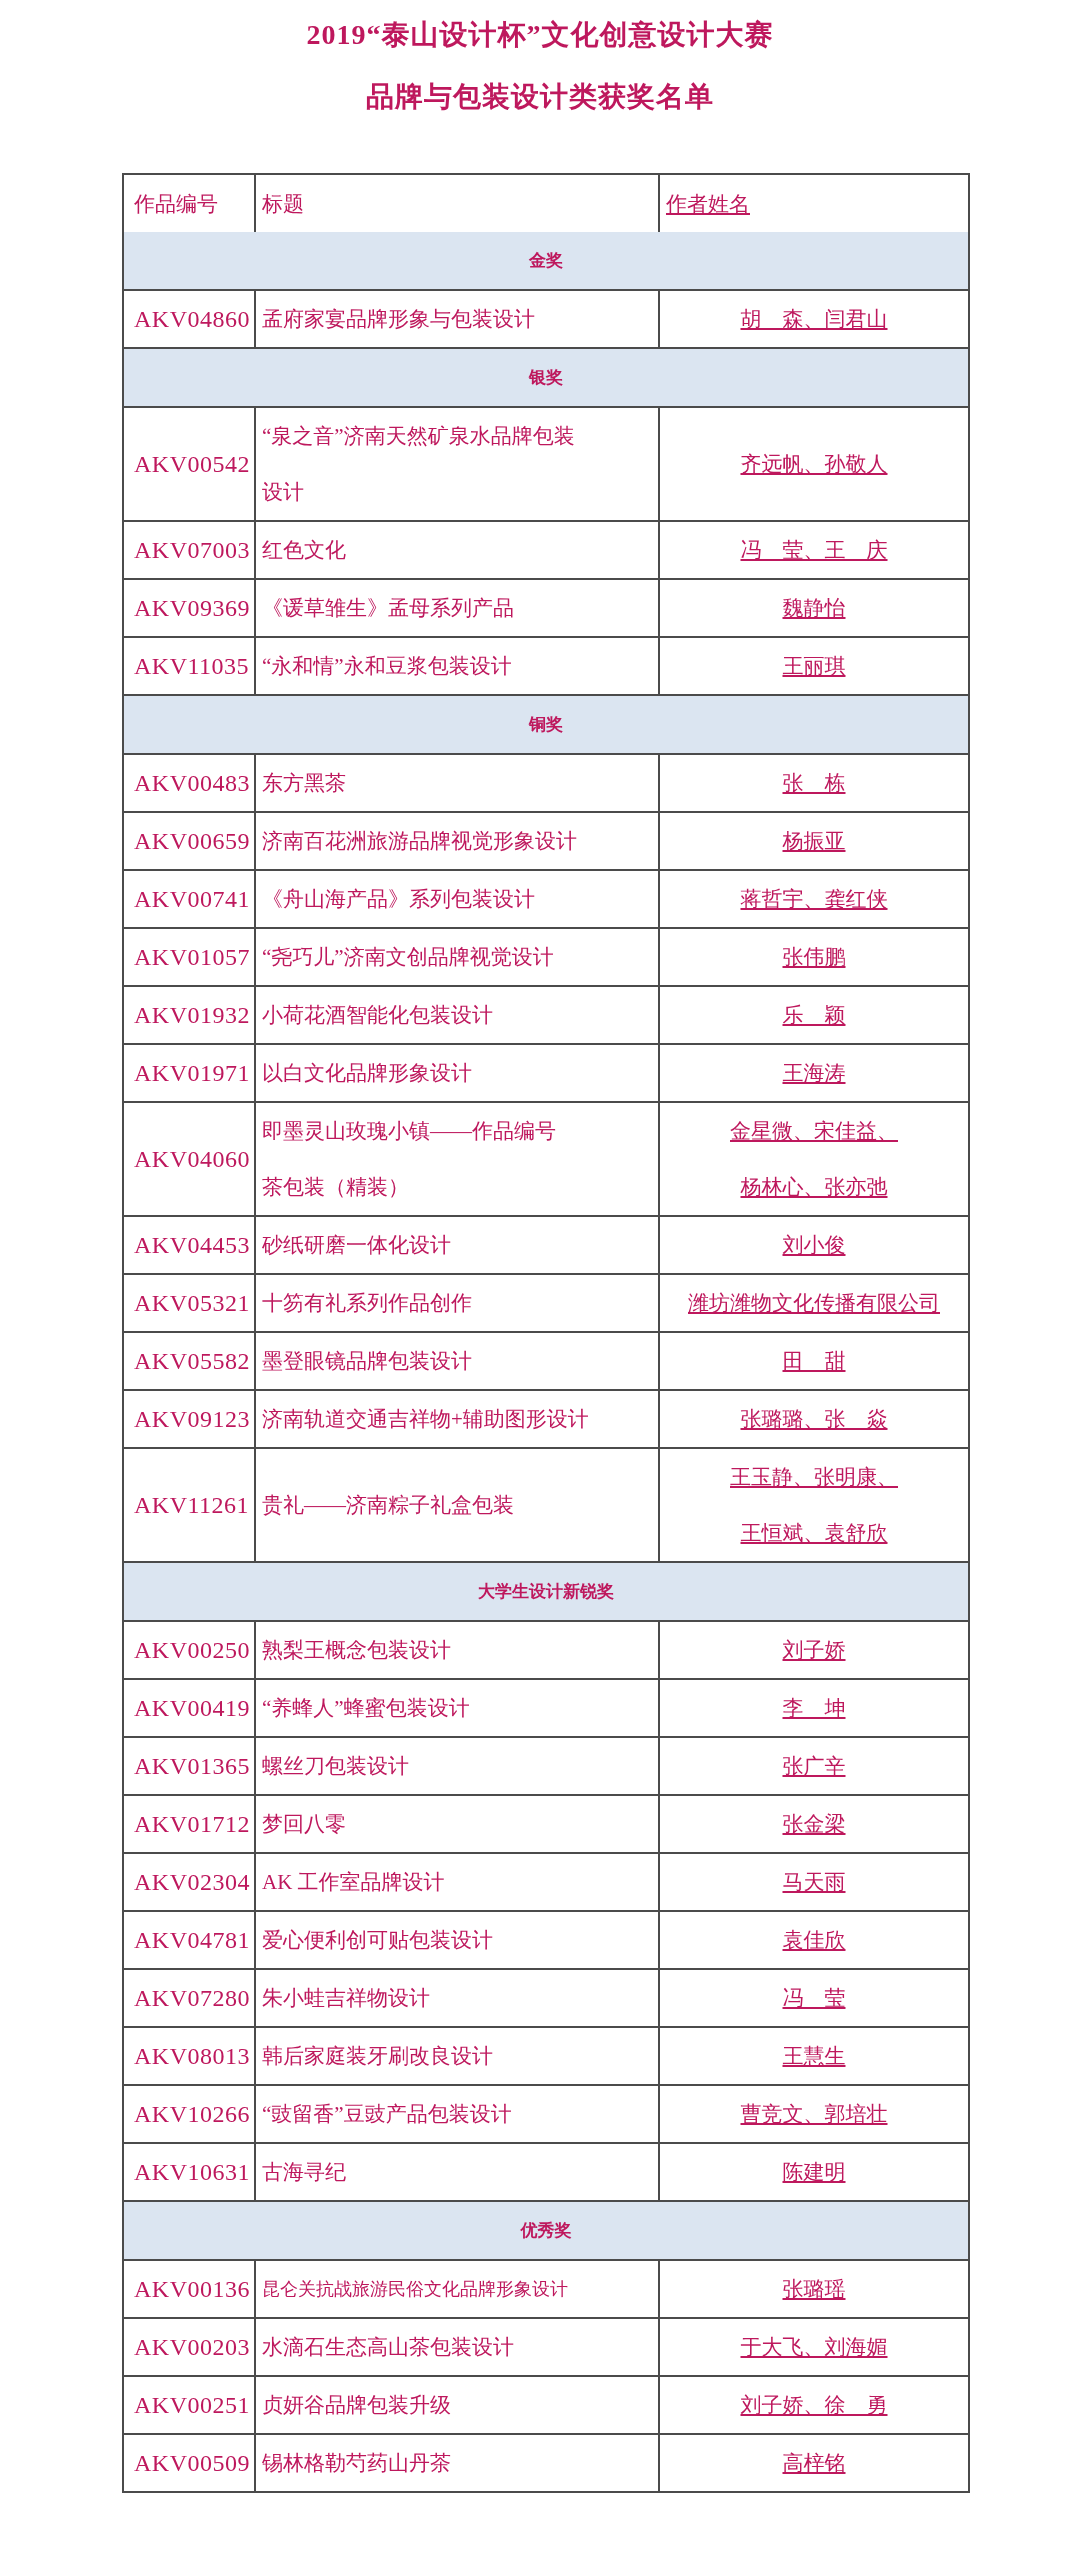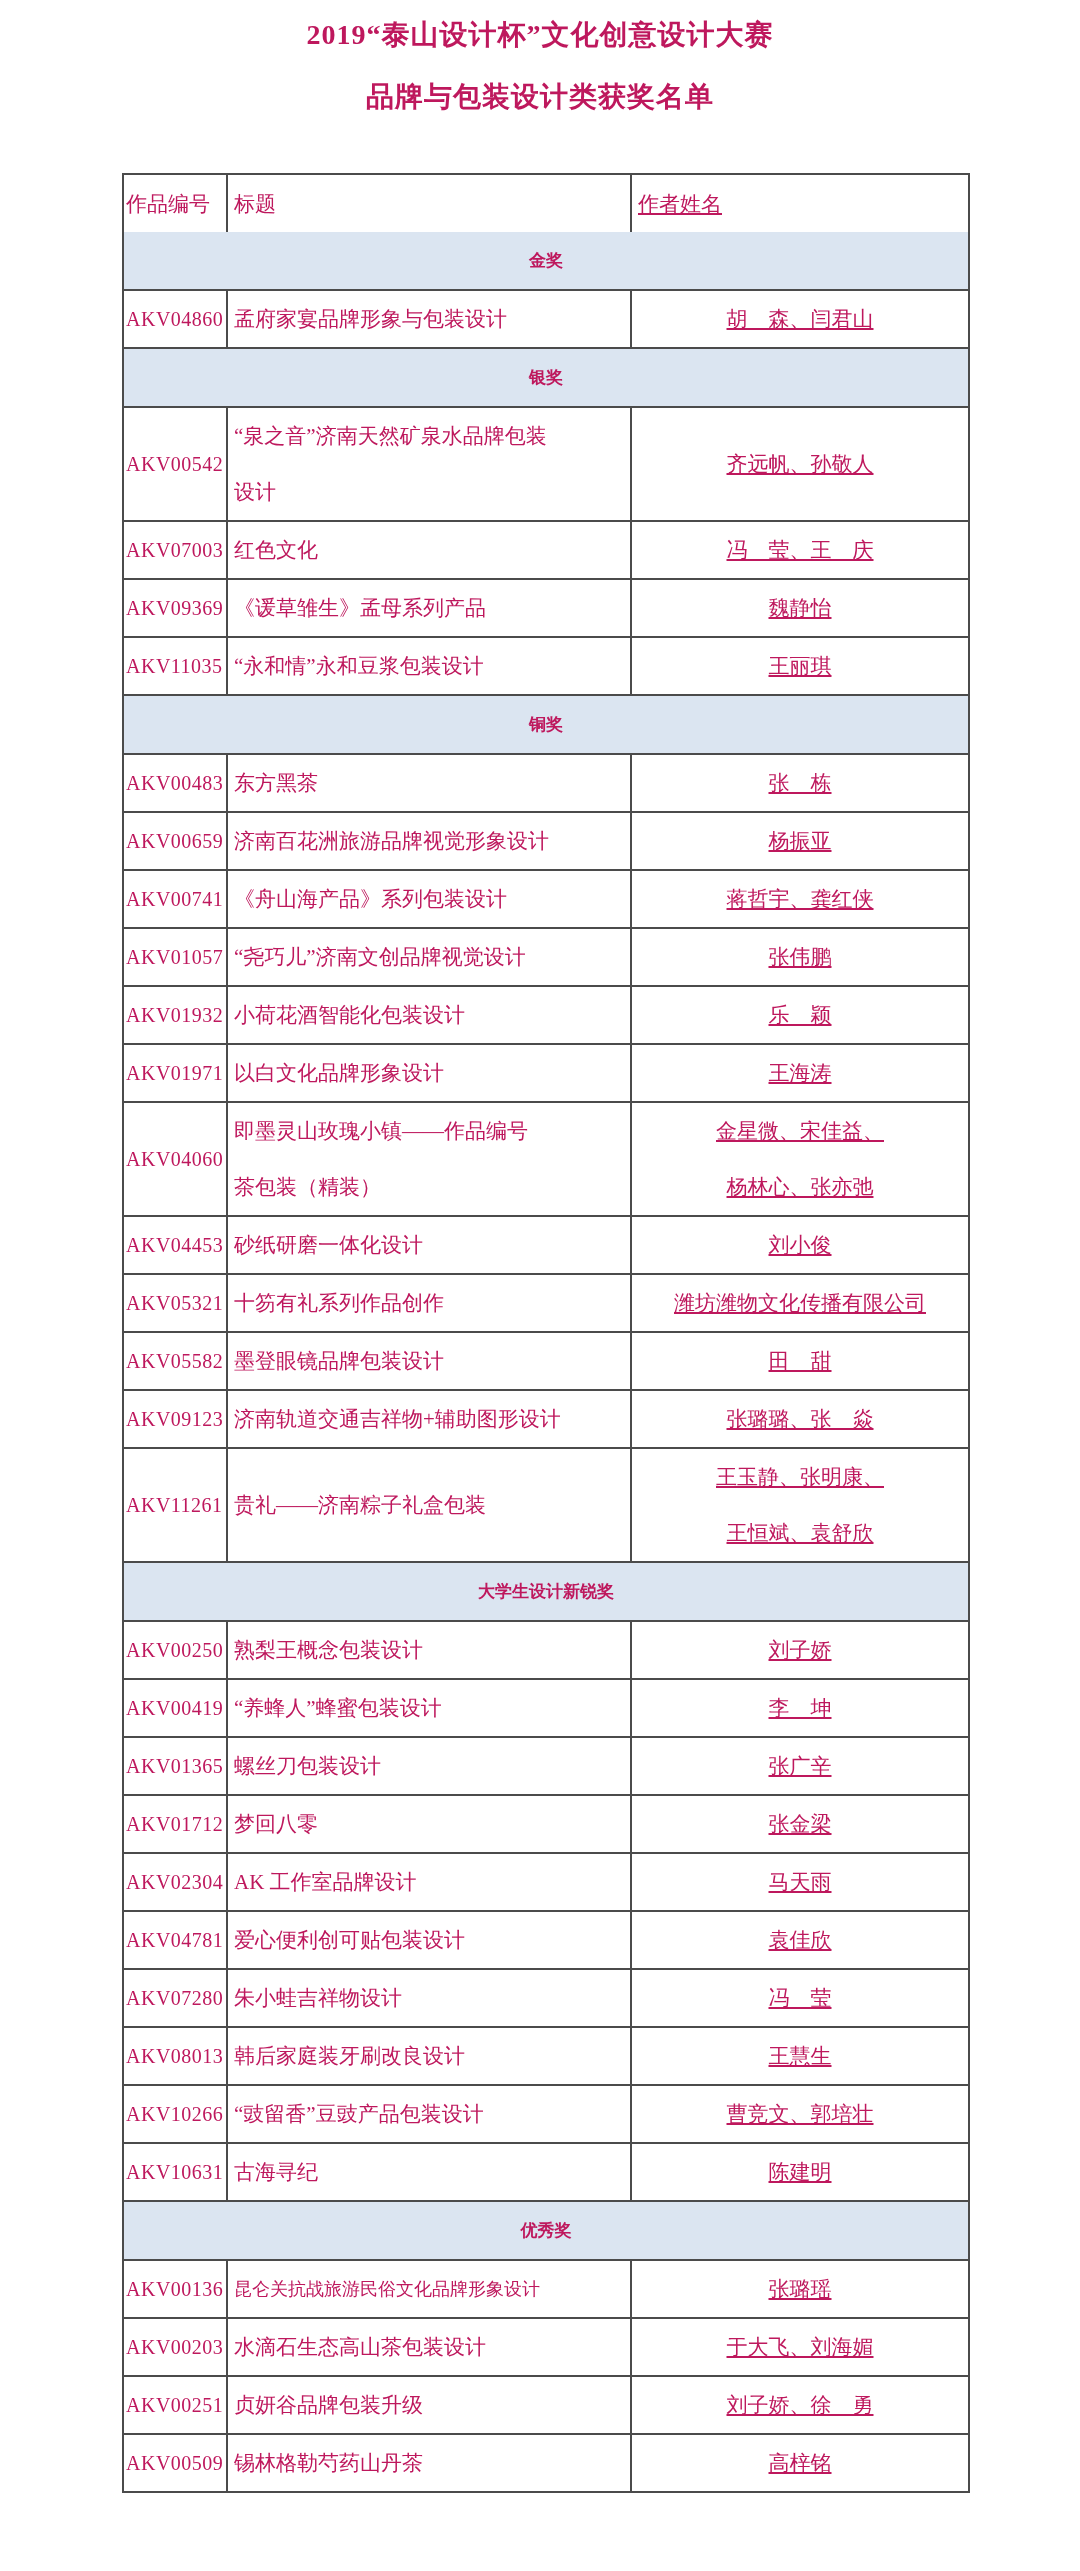--- a/index.html
+++ b/index.html
@@ -21,26 +21,26 @@
     border:2px solid #4b4b4b; box-sizing:border-box;
     display:flex; flex-direction:column;
   }
   .tr { display:flex; min-height:57px; box-sizing:border-box; }
   .tr + .tr { border-top:2px solid #4b4b4b; }
   .td, .th {
     box-sizing:border-box; display:flex; align-items:center;
     font-size:21px; overflow:hidden;
   }
   .td + .td, .th + .th { border-left:2px solid #4b4b4b; }
-  .col-id      { width:102px; flex:none; padding-left:2px; }
+  .col-id      { width:130px; flex:none; padding-left:10px; }
   .col-title   { width:404px; flex:none; padding-left:6px; padding-right:2px; }
   .col-authors { flex:1; justify-content:center; text-align:center; padding:0 4px;text-decoration:underline; }
   .th.col-authors { justify-content:flex-start; text-align:left; padding-left:6px; }
   .td span, .th span { line-height:56px; white-space:pre-line; }
-  .td.col-id span { font-size:20px; letter-spacing:0.5px; }
+  .td.col-id span { font-size:24px; letter-spacing:0.5px; }
   .section-row {
     background:#dbe5f1; justify-content:center; align-items:center;
     display:flex; min-height:57px;
   }
   .section-row .section-cell {
     font-size:17px; font-weight:bold; text-align:right; line-height:57px;
   }
   .td span.small { font-size:18px; }
 </style>
 </head>

